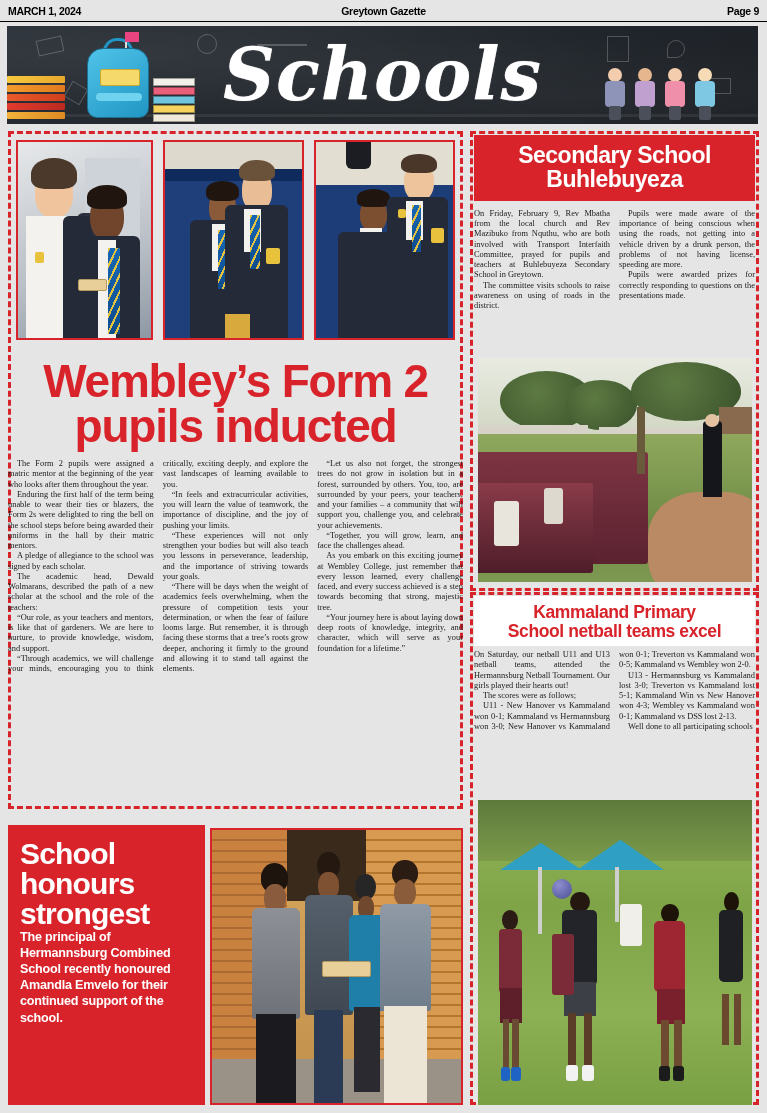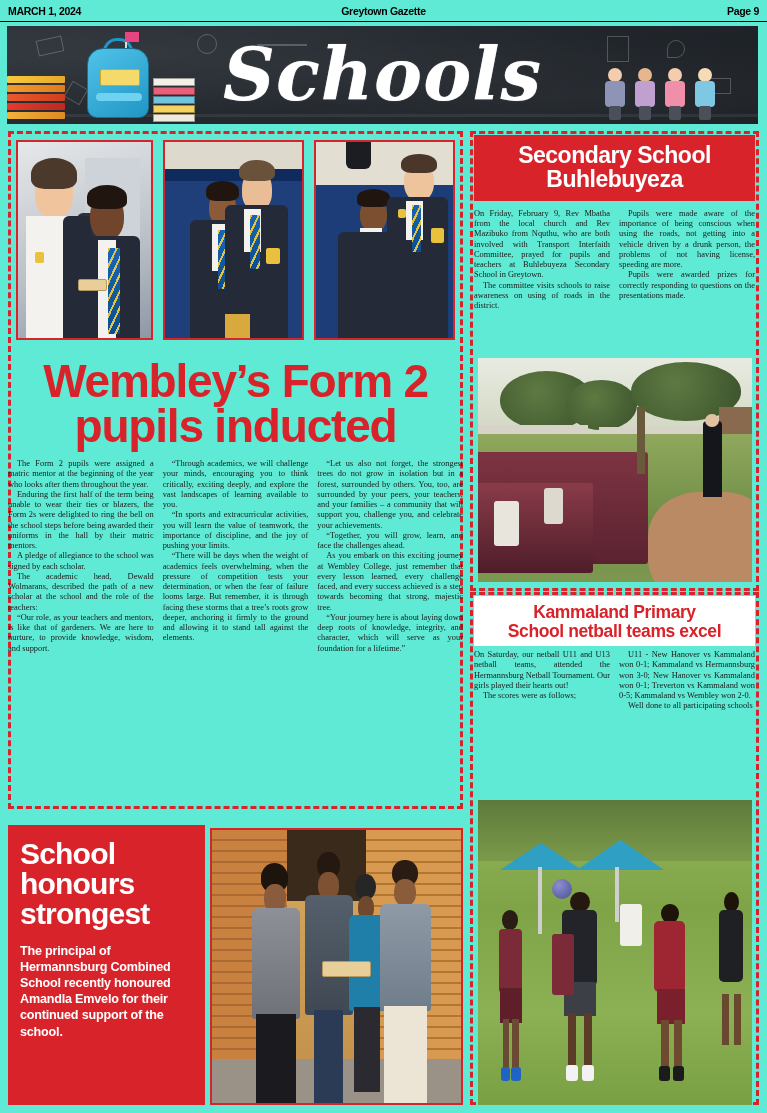--- a/index.html
+++ b/index.html
@@ -2,21 +2,21 @@
 <html><head>
 <meta charset="utf-8">
 <style>
   * { box-sizing: border-box; margin: 0; padding: 0; }
   html, body {
     width: 767px; height: 1113px;
     background: #ffffff;
     font-family: "Liberation Serif", serif;
     overflow: hidden;
   }
-  .page { position: relative; width: 767px; height: 1113px; background:#5eead4; }
+  .page { position: relative; width: 767px; height: 1113px; background:#e5e5e5; }
 
   
   .topbar {
     position:absolute; left:0; top:0; width:767px; height:22px;
     display:flex; align-items:center; justify-content:space-between;
     padding:0 8px;
     font-family:"Liberation Sans", sans-serif;
     font-weight:bold; font-size:10.5px; letter-spacing:-0.3px; color:#000;
     border-bottom:1.6px solid #000;
   }
@@ -133,21 +133,21 @@
   .netphoto { position:absolute; left:478px; top:800px; width:274px; height:305px; overflow:hidden; background:#7ea346; }
   .np-grass { position:absolute; inset:0; background:linear-gradient(180deg,#93b45a,#7fa447 35%,#8cb054 70%,#79a043); }
   .np-top { position:absolute; left:0; top:0; right:0; height:20%; background:linear-gradient(180deg,#5d7a3c,#7b9a49); }
   .np-tent { position:absolute; background:#2f9fc4; }
   .np-player { position:absolute; }
   .np-ball { position:absolute; width:20px; height:20px; border-radius:50%; background:radial-gradient(circle at 35% 30%,#8d8fd0,#4b4d94); }
 
   
   .honours { position:absolute; left:8px; top:825px; width:197px; height:280px; background:#d8232a; color:#fff; padding:14px 12px 0 12px; }
   .honours h2 { font-family:"Liberation Sans", sans-serif; font-weight:bold; font-size:30px; line-height:1.0; letter-spacing:-0.8px; }
-  .honours p { font-family:"Liberation Sans", sans-serif; font-weight:bold; font-size:12.6px; line-height:1.28; margin-top:14px; letter-spacing:-0.2px; }
+  .honours p { font-family:"Liberation Sans", sans-serif; font-weight:bold; font-size:12.6px; line-height:1.28; letter-spacing:-0.2px; }
 
   
   .honphoto { position:absolute; left:210px; top:828px; width:253px; height:277px; border:2.5px solid #d8232a; overflow:hidden; background:#c89a55; }
   .brickwall { position:absolute; left:0; top:0; bottom:0; width:30%; background:repeating-linear-gradient(0deg,#c8813f 0 9px,#ab6a32 9px 11px); }
   .brickwall2 { position:absolute; left:62%; top:0; bottom:0; width:38%; background:repeating-linear-gradient(0deg,#d89a50 0 9px,#b2762f 9px 11px); }
   .hp-ground { position:absolute; left:0; right:0; bottom:0; height:16%; background:#9b9287; }
   .person { position:absolute; }
   .jacket { position:absolute; border-radius:6px 6px 3px 3px; }
   .skirt { position:absolute; }
   .plaque { position:absolute; background:#e8cf9a; border:1px solid #b49a61; border-radius:2px; }
@@ -288,21 +288,22 @@
   </div>
 
   <div class="article">
     <div class="bodytext cols3" id="lead-body">
         <p>The Form 2 pupils were assigned a matric mentor at the beginning of the year who looks after them throughout the year.</p>
         <p>Enduring the first half of the term being unable to wear their ties or blazers, the Form 2s were delighted to ring the bell on the school steps before being awarded their uniforms in the hall by their matric mentors.</p>
         <p>A pledge of allegiance to the school was signed by each scholar.</p>
         <p>The academic head, Dewald Wolmarans, described the path of a new scholar at the school and the role of the teachers:</p>
         <p>“Our role, as your teachers and mentors, is like that of gardeners. We are here to nurture, to provide knowledge, wisdom, and support.</p>
         <p>“Through academics, we will challenge your minds, encouraging you to think critically, exciting deeply, and explore the vast landscapes of learning available to you.</p>
-        <p>“In sports and extracurricular activities, you will learn the value of teamwork, the importance of discipline, and the joy of pushing your limits.</p>
+        <p>“In feels and extracurricular activities, you will learn the value of teamwork, the importance of discipline, and the joy of pushing your limits.</p>
+        <p>“These experiences will not only strengthen your bodies but will also teach you lessons in perseverance, leadership, and the importance of striving towards your goals.</p>
         <p>“There will be days when the weight of academics feels overwhelming, when the pressure of competition tests your determination, or when the fear of failure looms large. But remember, it is through facing these storms that a tree’s roots grow deeper, anchoring it firmly to the ground and allowing it to stand tall against the elements.</p>
         <p>“Let us also not forget, the strongest trees do not grow in isolation but in a forest, surrounded by others. You, too, are surrounded by your peers, your teachers, and your families – a community that will support you, challenge you, and celebrate your achievements.</p>
         <p>“Together, you will grow, learn, and face the challenges ahead.</p>
         <p>As you embark on this exciting journey at Wembley College, just remember that every lesson learned, every challenge faced, and every success achieved is a step towards becoming that strong, majestic tree.</p>
         <p>“Your journey here is about laying down deep roots of knowledge, integrity, and character, which will serve as your foundation for a lifetime.”</p>
       </div>
   </div>
 
   <div class="dashframe" style="left:470px; top:131px; width:289px; height:460px;"></div>
 
@@ -344,20 +345,21 @@
 
   <div style="position:absolute; left:474px; top:596px; width:281px;">
     <div class="whitehead">
       <div>Kammaland Primary</div>
       <div>School netball teams excel</div>
     </div>
     <div class="bodytext cols2" id="net-body" style="margin-top:4px; height:136px; overflow:hidden;">
         <p class="first">On Saturday, our netball U11 and U13 netball teams, attended the Hermannsburg Netball Tournament. Our girls played their hearts out!</p>
         <p>The scores were as follows;</p>
         <p>U11 - New Hanover vs Kammaland won 0-1; Kammaland vs Hermannsburg won 3-0; New Hanover vs Kammaland won 0-1; Treverton vs Kammaland won 0-5; Kammaland vs Wembley won 2-0.</p>
+        <p>U13 - Hermannsburg vs Kammaland lost 3-0; Treverton vs Kammaland lost 5-1; Kammaland Win vs New Hanover won 4-3; Wembley vs Kammaland won 0-1; Kammaland vs DSS lost 2-13.</p>
         <p>Well done to all participating schools</p>
       </div>
   </div>
 
   <div class="netphoto">
     <div class="np-grass"></div>
     <div class="np-top"></div>
     <div class="np-tent" style="left:8%;top:14%;width:30%;height:9%;clip-path:polygon(0 100%,50% 0,100% 100%);"></div>
     <div class="np-tent" style="left:36%;top:13%;width:32%;height:10%;clip-path:polygon(0 100%,50% 0,100% 100%);"></div>
     <div style="position:absolute;left:22%;top:22%;width:1.5%;height:22%;background:#cfcfcf;"></div>

